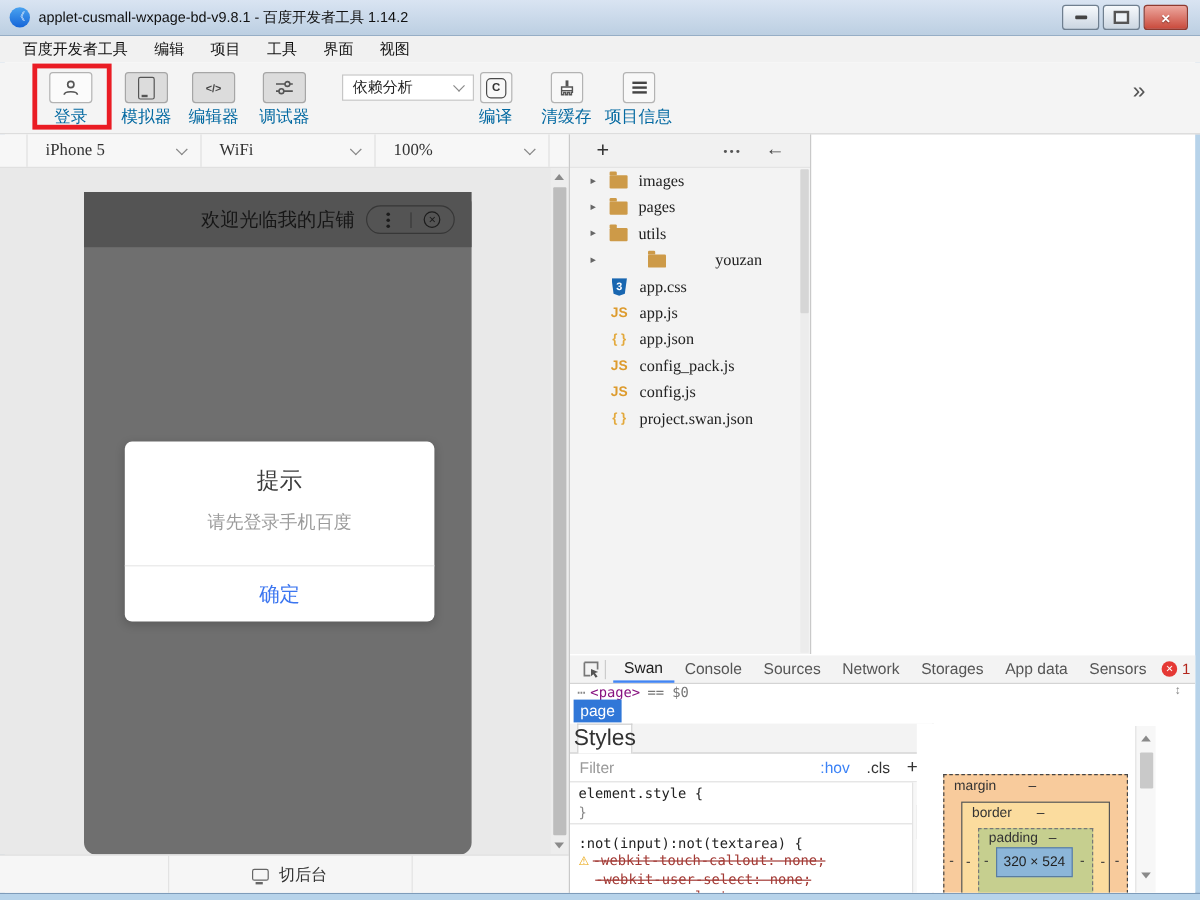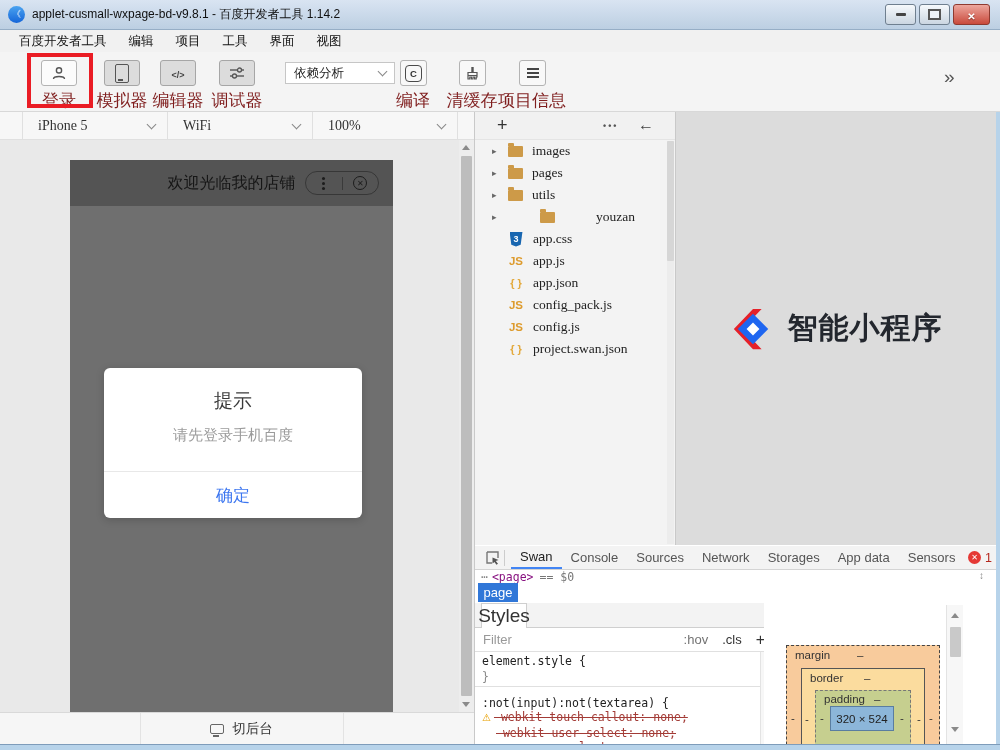--- a/index.html
+++ b/index.html
@@ -26,41 +26,41 @@
   .menubar{left:0;top:30px;width:1000px;height:22px;background:#f1f1f1;display:flex;align-items:center;
            padding-left:8px;box-sizing:border-box;font-size:12.5px;color:#111;}
   .menu-item{padding:0 11px;cursor:default;}
   
   .toolbar{left:0;top:52px;width:1000px;height:60px;background:#f4f4f4;border-bottom:1px solid #d8d8d8;box-sizing:border-box;}
   .tbtn-icon{position:absolute;width:36px;height:26px;top:8px;border:1px solid #b3b3b3;border-radius:3px;
              background:#fbfbfb;display:flex;align-items:center;justify-content:center;box-sizing:border-box;}
   .tbtn-icon.active{background:#dcdcdc;border-color:#a6a6a6;}
   .tbtn-sm{position:absolute;width:27px;height:26px;top:8px;border:1px solid #b3b3b3;border-radius:3px;
            background:#f8f8f8;display:flex;align-items:center;justify-content:center;box-sizing:border-box;}
-  .tbtn-label{position:absolute;top:37px;font-size:17px;color:#7f1d1d;width:70px;text-align:center;}
+  .tbtn-label{position:absolute;top:37px;font-size:14px;color:#0369a1;width:70px;text-align:center;}
   .login-highlight{left:27px;top:1px;width:58px;height:47px;border:4px solid #ea1c24;z-index:6;}
   .g-code::before{content:"\003C/\003E";font-size:9px;font-weight:bold;color:#444;letter-spacing:0;}
   .g-phone{width:12px;height:17px;border:1.5px solid #555;border-radius:2px;position:relative;}
   .g-phone::after{content:"";position:absolute;left:2px;bottom:1px;width:5px;height:2px;background:#555;}
   .g-compile{width:15px;height:15px;border:1.6px solid #4a4a4a;border-radius:4px;display:flex;align-items:center;
              justify-content:center;font-size:9.5px;font-weight:bold;color:#333;}
   .g-bars{width:12px;height:2px;background:#444;box-shadow:0 -4px 0 #444,0 4px 0 #444;}
   .dep-select{left:285px;top:10px;width:110px;height:22px;background:#fff;border:1px solid #c6c6c6;
               display:flex;align-items:center;padding:0 8px;box-sizing:border-box;font-size:12.5px;color:#222;}
   .chev{width:6px;height:6px;border-right:1.4px solid #888;border-bottom:1.4px solid #888;
         transform:rotate(45deg);margin-top:-3px;}
   .g-more2::before{content:"\00BB";font-size:19px;color:#555;}
   
   .devicebar{left:0;top:112px;width:474px;height:28px;background:#f7f7f7;border-bottom:1px solid #e0e0e0;box-sizing:border-box;}
   .devicebar .sep{position:absolute;top:0;width:1px;height:27px;background:#e0e0e0;}
   .dcell-text{position:absolute;top:6px;font-size:14px;color:#333;font-family:"Liberation Serif",serif;}
   .dchev{position:absolute;top:12px;}
   
   .simarea{left:0;top:140px;width:474px;height:572px;background:#e9e9e9;}
-  .phone{position:absolute;left:70px;top:20px;width:323px;height:552px;background:#6f6f6f;}
+  .phone{position:absolute;left:70px;top:20px;width:323px;height:552px;background:#6f6f6f;border-radius:10px;}
   .phone-header{height:46px;background:#545454;display:flex;align-items:center;justify-content:center;position:relative;}
   .nav-title{font-size:16px;color:#161616;}
   .capsule{position:absolute;right:14px;top:11px;width:74px;height:24px;border:1px solid rgba(20,20,20,.45);
            border-radius:13px;display:flex;align-items:center;box-sizing:border-box;}
   .cap-dots{flex:1;display:flex;justify-content:center;}
   .cap-dots i{width:3px;height:3px;border-radius:50%;background:#1c1c1c;box-shadow:0 -5px 0 #1c1c1c,0 5px 0 #1c1c1c;}
   .cap-div{width:1px;height:13px;background:rgba(20,20,20,.4);}
   .cap-close{flex:1;display:flex;justify-content:center;}
   .cap-close i{width:14px;height:14px;border:1.5px solid #1c1c1c;border-radius:50%;display:flex;align-items:center;
                justify-content:center;font-style:normal;font-size:8px;color:#1c1c1c;box-sizing:border-box;}
@@ -127,21 +127,21 @@
   .updown::before{content:"\2195";}
   .page-badge{position:absolute;left:3px;top:37px;width:40px;height:19px;background:#3077d8;color:#fff;
               font-size:13px;display:flex;align-items:center;justify-content:center;}
   .styles-tabrow{position:absolute;left:0;top:57px;width:302px;height:25px;background:#f3f3f3;
                  border-bottom:1px solid #cfcfcf;box-sizing:border-box;}
   .styles-tab{position:absolute;left:6px;top:0;width:46px;height:25px;background:#fff;border:1px solid #cfcfcf;
               border-bottom:none;display:flex;align-items:center;justify-content:center;font-size:19px;color:#333;box-sizing:border-box;}
   .filter-row{position:absolute;left:0;top:82px;width:302px;height:24px;border-bottom:1px solid #e0e0e0;
               display:flex;align-items:center;box-sizing:border-box;font-size:13px;}
   .filter-ph{color:#999;margin-left:8px;}
-  .f-hov{margin-left:auto;color:#737373;}
+  .f-hov{margin-left:auto;color:#3b82f6;}
   .f-cls{margin-left:14px;color:#333;}
   .f-add{margin:0 12px 0 14px;font-size:16px;color:#333;}
   .code{font-family:"DejaVu Sans Mono",monospace;font-size:11.5px;color:#222;position:absolute;left:7px;white-space:nowrap;}
   .brace{color:#888;}
   .hr{position:absolute;left:0;width:285px;height:1px;background:#e0e0e0;}
   .struck{color:#a33b36;text-decoration:line-through;}
   .warn{color:#e8a000;font-size:10px;margin-right:3px;font-family:"DejaVu Sans",sans-serif;text-decoration:none;display:inline-block;}
   .warn::before{content:"\26A0";}
   .sb2{position:absolute;background:#f7f7f7;border-left:1px solid #e3e3e3;box-sizing:border-box;}
   .sb2 .sb-thumb{background:#c9c9c9;}
@@ -363,27 +363,20 @@
         </span>
       <span class="f-label">project.swan.json</span>
     </div>
 
     <div class="sbar" style="left:192px;top:1px;width:7px;height:403px;background:#ececec;">
       <div class="sb-thumb" style="left:0;top:0;width:7px;height:120px;background:#d6d6d6;"></div>
     </div>
   </div>
   <div class="vdiv" style="left:675px;top:112px;height:433px;"></div>
 
-  <div class="abs graypanel">
-    <svg width="46" height="46" viewBox="0 0 48 48">
-      <polygon points="24,3 33,3 13,24 33,45 24,45 4,24" fill="#e62129"></polygon>
-      <rect x="16" y="16" width="16" height="16" fill="#ffffff" stroke="#1f66f0" stroke-width="6.5" transform="rotate(45 24 24)"></rect>
-    </svg>
-    <span class="brand-name">智能小程序</span>
-  </div>
 
   <div class="abs devtools">
     <div class="dt-tabbar">
       <span style="margin-left:10px;display:flex;">
         <svg width="15" height="15" viewBox="0 0 15 15">
           <path d="M2 2 h11 v6" fill="none" stroke="#777" stroke-width="1.4"></path>
           <path d="M2 2 v11 h5" fill="none" stroke="#777" stroke-width="1.4"></path>
           <path d="M7.5 7.5 L13.5 10 L10.8 10.9 L13 13.8 L11.4 14.8 L9.5 11.9 L7.5 13.5 Z" fill="#555"></path>
         </svg>
       </span>

